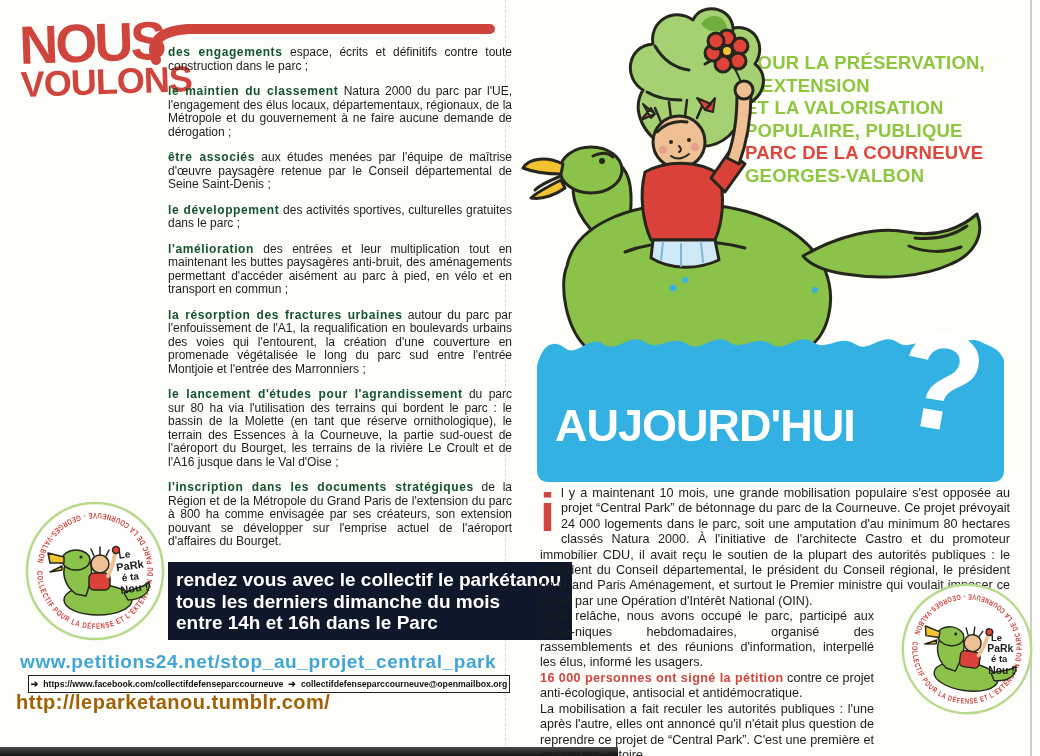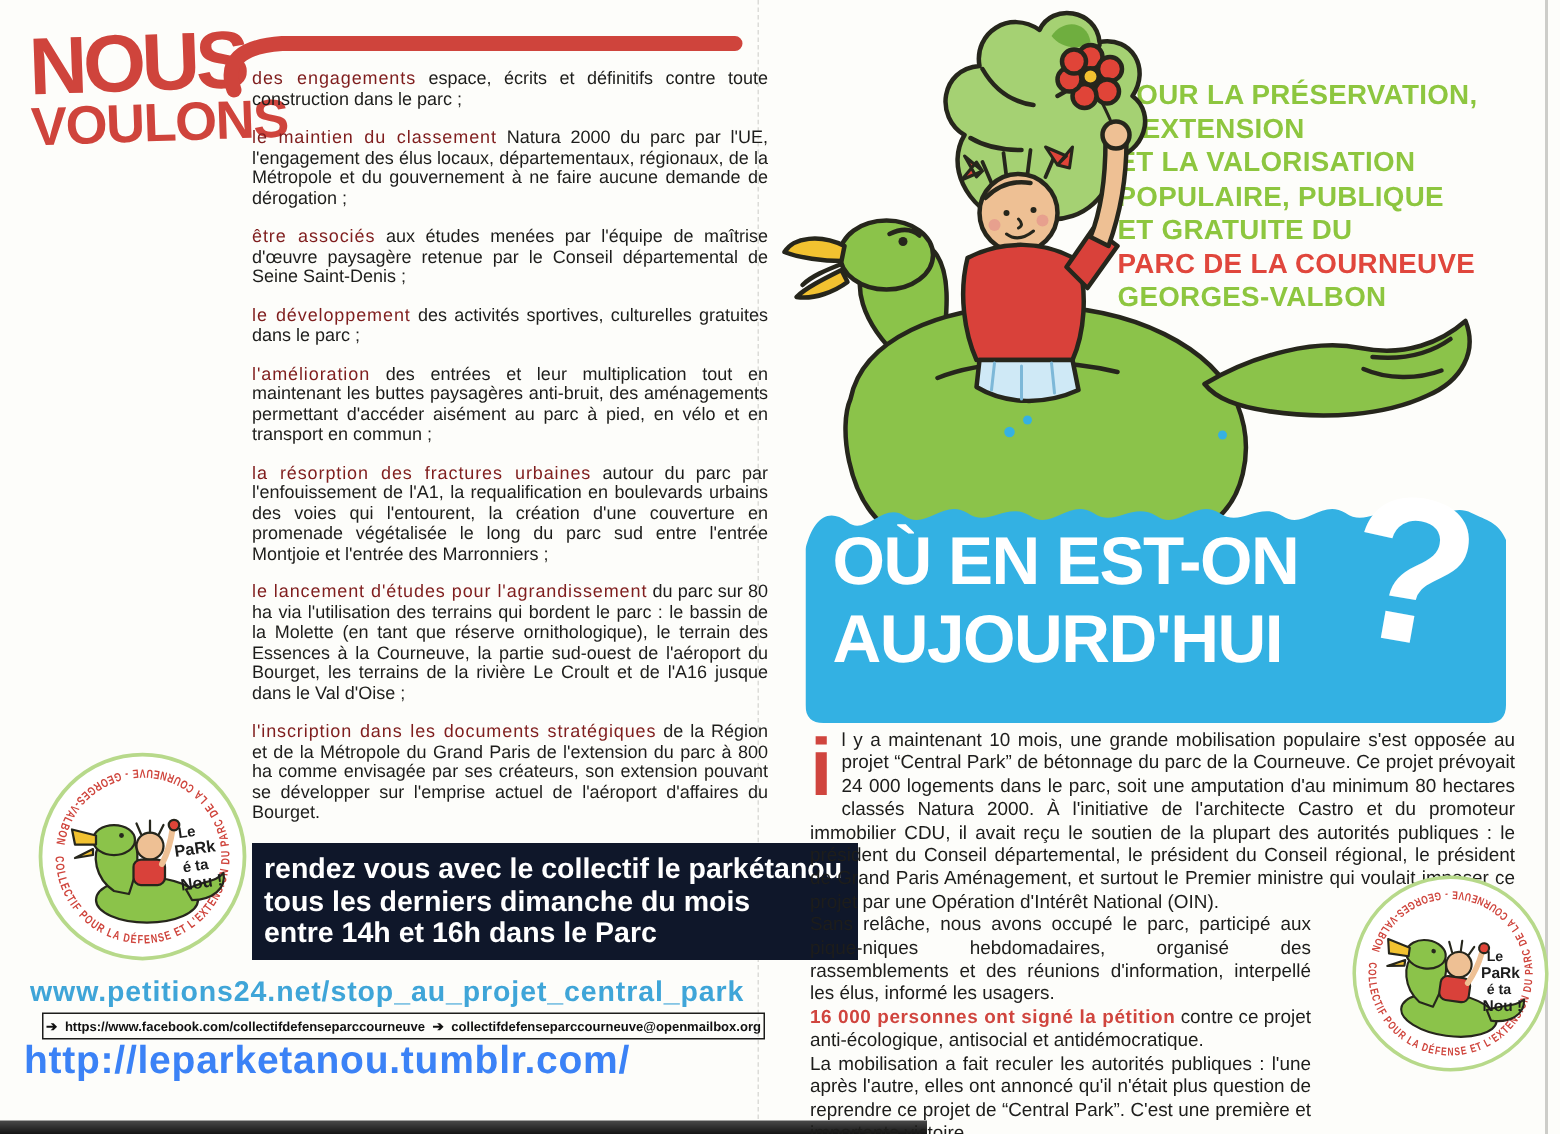--- a/index.html
+++ b/index.html
@@ -13,35 +13,35 @@
   .bottom-strip{position:absolute;left:0;top:747px;width:618px;height:9px;background:linear-gradient(#4a4a4a,#141414)}
 
   
   .masthead{position:absolute;left:20px;top:20px;color:#cf443c;font-weight:bold;transform:rotate(-2deg)}
   .masthead .l1{font-size:54px;line-height:44px;letter-spacing:-3px}
   .masthead .l2{font-size:36px;line-height:36px;letter-spacing:-1px}
   .swoosh{position:absolute;left:146px;top:16px;width:366px;height:52px}
 
   .demands{position:absolute;left:168px;top:34px;width:344px}
   .demand{font-size:12px;line-height:13.5px;color:#1d1d1b;text-align:justify;margin-bottom:4px}
-  .demand .lead{font-weight:normal;color:#7f1d1d;letter-spacing:.6px}
+  .demand .lead{font-weight:bold;color:#14532d;letter-spacing:.6px}
 
   .meeting-box{
     position:absolute;left:168px;top:562px;width:404px;height:78px;background:#0f172a;
     color:#fff;font-weight:bold;font-size:19px;line-height:21.5px;
     padding:7px 0 0 8px;box-sizing:border-box;
   }
 
   .petition-url{position:absolute;left:20px;top:651px;width:494px;font-size:19px;font-weight:bold;
     color:#3fa5d8;letter-spacing:.6px;word-spacing:1px;white-space:nowrap}
   .contact-bar{position:absolute;left:28px;top:675px;width:482px;height:18px;border:1px solid #1d1d1b;
     box-sizing:border-box;display:flex;align-items:center;justify-content:center;gap:5px;
     font-size:8.7px;font-weight:bold;color:#111;white-space:nowrap}
   .contact-bar .arrow{color:#111;font-size:9px}
-  .tumblr-url{position:absolute;left:16px;top:691px;font-size:26px;font-weight:bold;color:#3b82f6;
+  .tumblr-url{position:absolute;left:16px;top:691px;font-size:20px;font-weight:bold;color:#a16207;
     letter-spacing:.5px;white-space:nowrap}
 
   
   .badge{position:absolute}
   .badge-left{left:24px;top:500px;width:142px;height:142px}
   .badge-right{left:900px;top:582px;width:134px;height:134px;transform:rotate(8deg)}
 
   
   .headline{position:absolute;left:745px;top:52px;font-weight:bold;font-size:18.5px;line-height:22.5px;letter-spacing:.2px;white-space:nowrap}
   .hl-green{color:#8dc63f}
@@ -135,21 +135,20 @@
     <text x="97" y="81" font-size="10">é ta</text>
     <text x="94" y="93" font-size="11">Nou !</text>
   </g>
 </svg>
 
 <div class="headline">
   <div class="hl-green">POUR LA PRÉSERVATION,</div>
   <div class="hl-green">L'EXTENSION</div>
   <div class="hl-green">ET LA VALORISATION</div>
   <div class="hl-green">POPULAIRE, PUBLIQUE</div>
-  <div class="hl-green">ET GRATUITE DU</div>
   <div class="hl-red">PARC DE LA COURNEUVE</div>
   <div class="hl-green">GEORGES-VALBON</div>
 </div>
 
 <svg class="illustration" viewBox="0 0 505 360">
   <g stroke="#26261c" stroke-width="3" stroke-linecap="round" stroke-linejoin="round">
 
     <g>
       <path fill="#a5d173" d="M166,148 C138,138 126,110 138,90 C118,78 122,46 148,44 C144,22 168,6 188,20 C196,2 226,6 228,28 C250,24 262,46 250,64 C266,76 258,102 236,106 C238,130 216,148 194,146 C186,154 174,154 166,148 Z"></path>
       <path fill="none" d="M150,46 C158,60 170,68 184,70 M228,30 C222,46 212,58 200,64 M142,92 C152,98 164,100 176,100"></path>
@@ -215,21 +214,20 @@
 
 <div class="banner">
   <svg width="467" height="176" viewBox="0 0 467 176">
     <path fill="#33b1e3" d="M 0,60
       C 5,40 15,32 28,42 C 40,52 52,28 66,38 C 80,48 92,26 108,36
       C 122,46 134,28 150,38 C 164,48 176,26 192,36 C 206,46 218,28 234,38
       C 248,48 260,26 276,36 C 290,46 302,28 318,38 C 332,48 344,26 360,36
       C 374,46 386,28 402,38 C 416,48 428,28 444,36 C 454,41 462,42 467,54
       L 467,164 Q 467,176 455,176 L 12,176 Q 0,176 0,164 Z"></path>
   </svg>
-  <div class="banner-t banner-t1">OÙ EN EST-ON</div>
   <div class="banner-t banner-t2">AUJOURD'HUI</div>
   <div class="banner-q">?</div>
 </div>
 
 <div class="body-text">
   <p><span class="dropcap">i</span><span>l y a maintenant 10 mois, une grande mobilisation populaire s'est opposée au projet “Central Park” de bétonnage du parc de la Courneuve. Ce projet prévoyait 24 000 logements dans le parc, soit une amputation d'au minimum 80 hectares classés Natura 2000. À l'initiative de l'architecte Castro et du promoteur immobilier CDU, il avait reçu le soutien de la plupart des autorités publiques : le président du Conseil départemental, le président du Conseil régional, le président de Grand Paris Aménagement, et surtout le Premier ministre qui voulait imposer ce projet par une Opération d'Intérêt National (OIN).</span></p>
   <p class="narrow">Sans relâche, nous avons occupé le parc, participé aux pique-niques hebdomadaires, organisé des rassemblements et des réunions d'information, interpellé les élus, informé les usagers.</p>
   <p class="narrow"><span class="petition-count">16 000 personnes ont signé la pétition</span><span> contre ce projet anti-écologique, antisocial et antidémocratique.</span></p>
   <p class="narrow">La mobilisation a fait reculer les autorités publiques : l'une après l'autre, elles ont annoncé qu'il n'était plus question de reprendre ce projet de “Central Park”. C'est une première et importante victoire.</p>
 </div>

